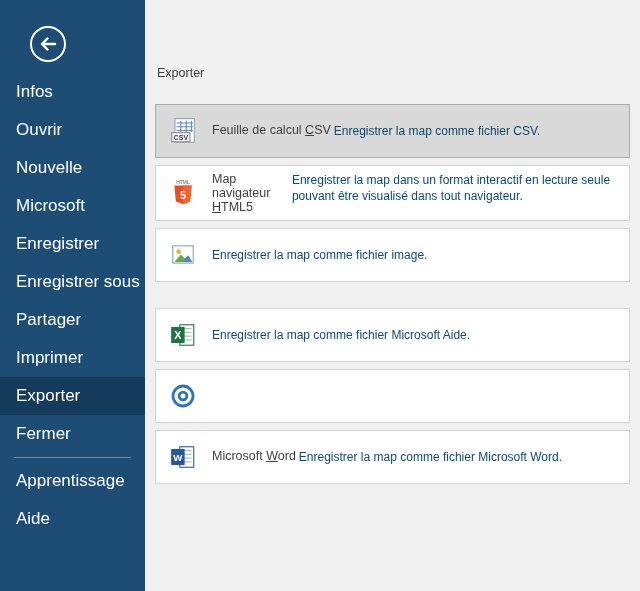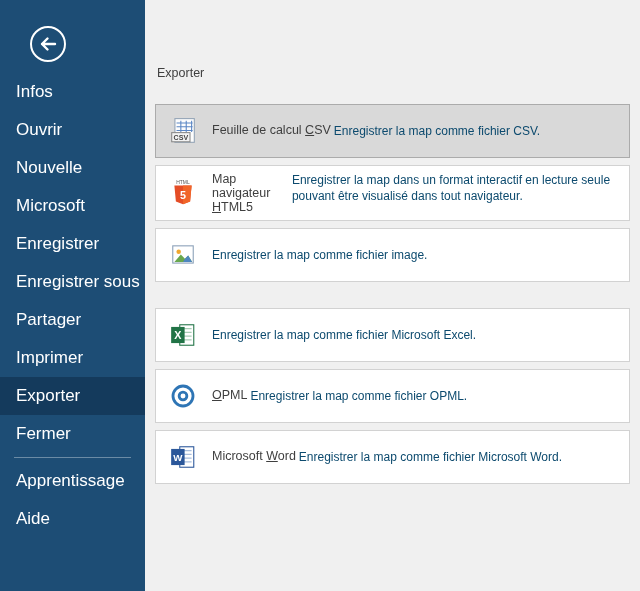--- a/index.html
+++ b/index.html
@@ -127,34 +127,30 @@
   <div class="card group-start">
     <span class="card-icon">
       <svg width="28" height="28" viewBox="0 0 26 26">
         <rect x="10" y="3.5" width="13" height="19" fill="#ffffff" stroke="#217346"></rect>
         <path d="M12 7h9 M12 10.5h9 M12 14h9 M12 17.5h9" stroke="#a8cdb5" stroke-width="1.2"></path>
         <rect x="2" y="5.5" width="12.5" height="15" fill="#217346"></rect>
         <text x="8.2" y="16.8" font-size="10" font-weight="bold" fill="#ffffff" text-anchor="middle" font-family="Liberation Sans, sans-serif">X</text>
       </svg>
     </span>
     <span class="card-text">
-      <span class="card-desc">Enregistrer la map comme fichier Microsoft Excel.</span>
+      <span class="card-desc">Enregistrer la map comme fichier Microsoft Aide.</span>
     </span>
   </div>
 
   <div class="card">
     <span class="card-icon">
       <svg width="28" height="28" viewBox="0 0 26 26">
         <circle cx="13" cy="13" r="9.3" fill="none" stroke="#2e75b5" stroke-width="2.6"></circle>
         <circle cx="13" cy="13" r="3.6" fill="none" stroke="#2e75b5" stroke-width="2.6"></circle>
       </svg>
-    </span>
-    <span class="card-text">
-      <span class="card-title"><span></span><span class="accel">O</span><span>PML</span></span>
-      <span class="card-desc">Enregistrer la map comme fichier OPML.</span>
     </span>
   </div>
 
   <div class="card">
     <span class="card-icon">
       <svg width="28" height="28" viewBox="0 0 26 26">
         <rect x="10" y="3.5" width="13" height="19" fill="#ffffff" stroke="#2b579a"></rect>
         <path d="M12 7h9 M12 10.5h9 M12 14h9 M12 17.5h9" stroke="#a9bedd" stroke-width="1.2"></path>
         <rect x="2" y="5.5" width="12.5" height="15" fill="#2b579a"></rect>
         <text x="8.2" y="16.6" font-size="9" font-weight="bold" fill="#ffffff" text-anchor="middle" font-family="Liberation Sans, sans-serif">W</text>

